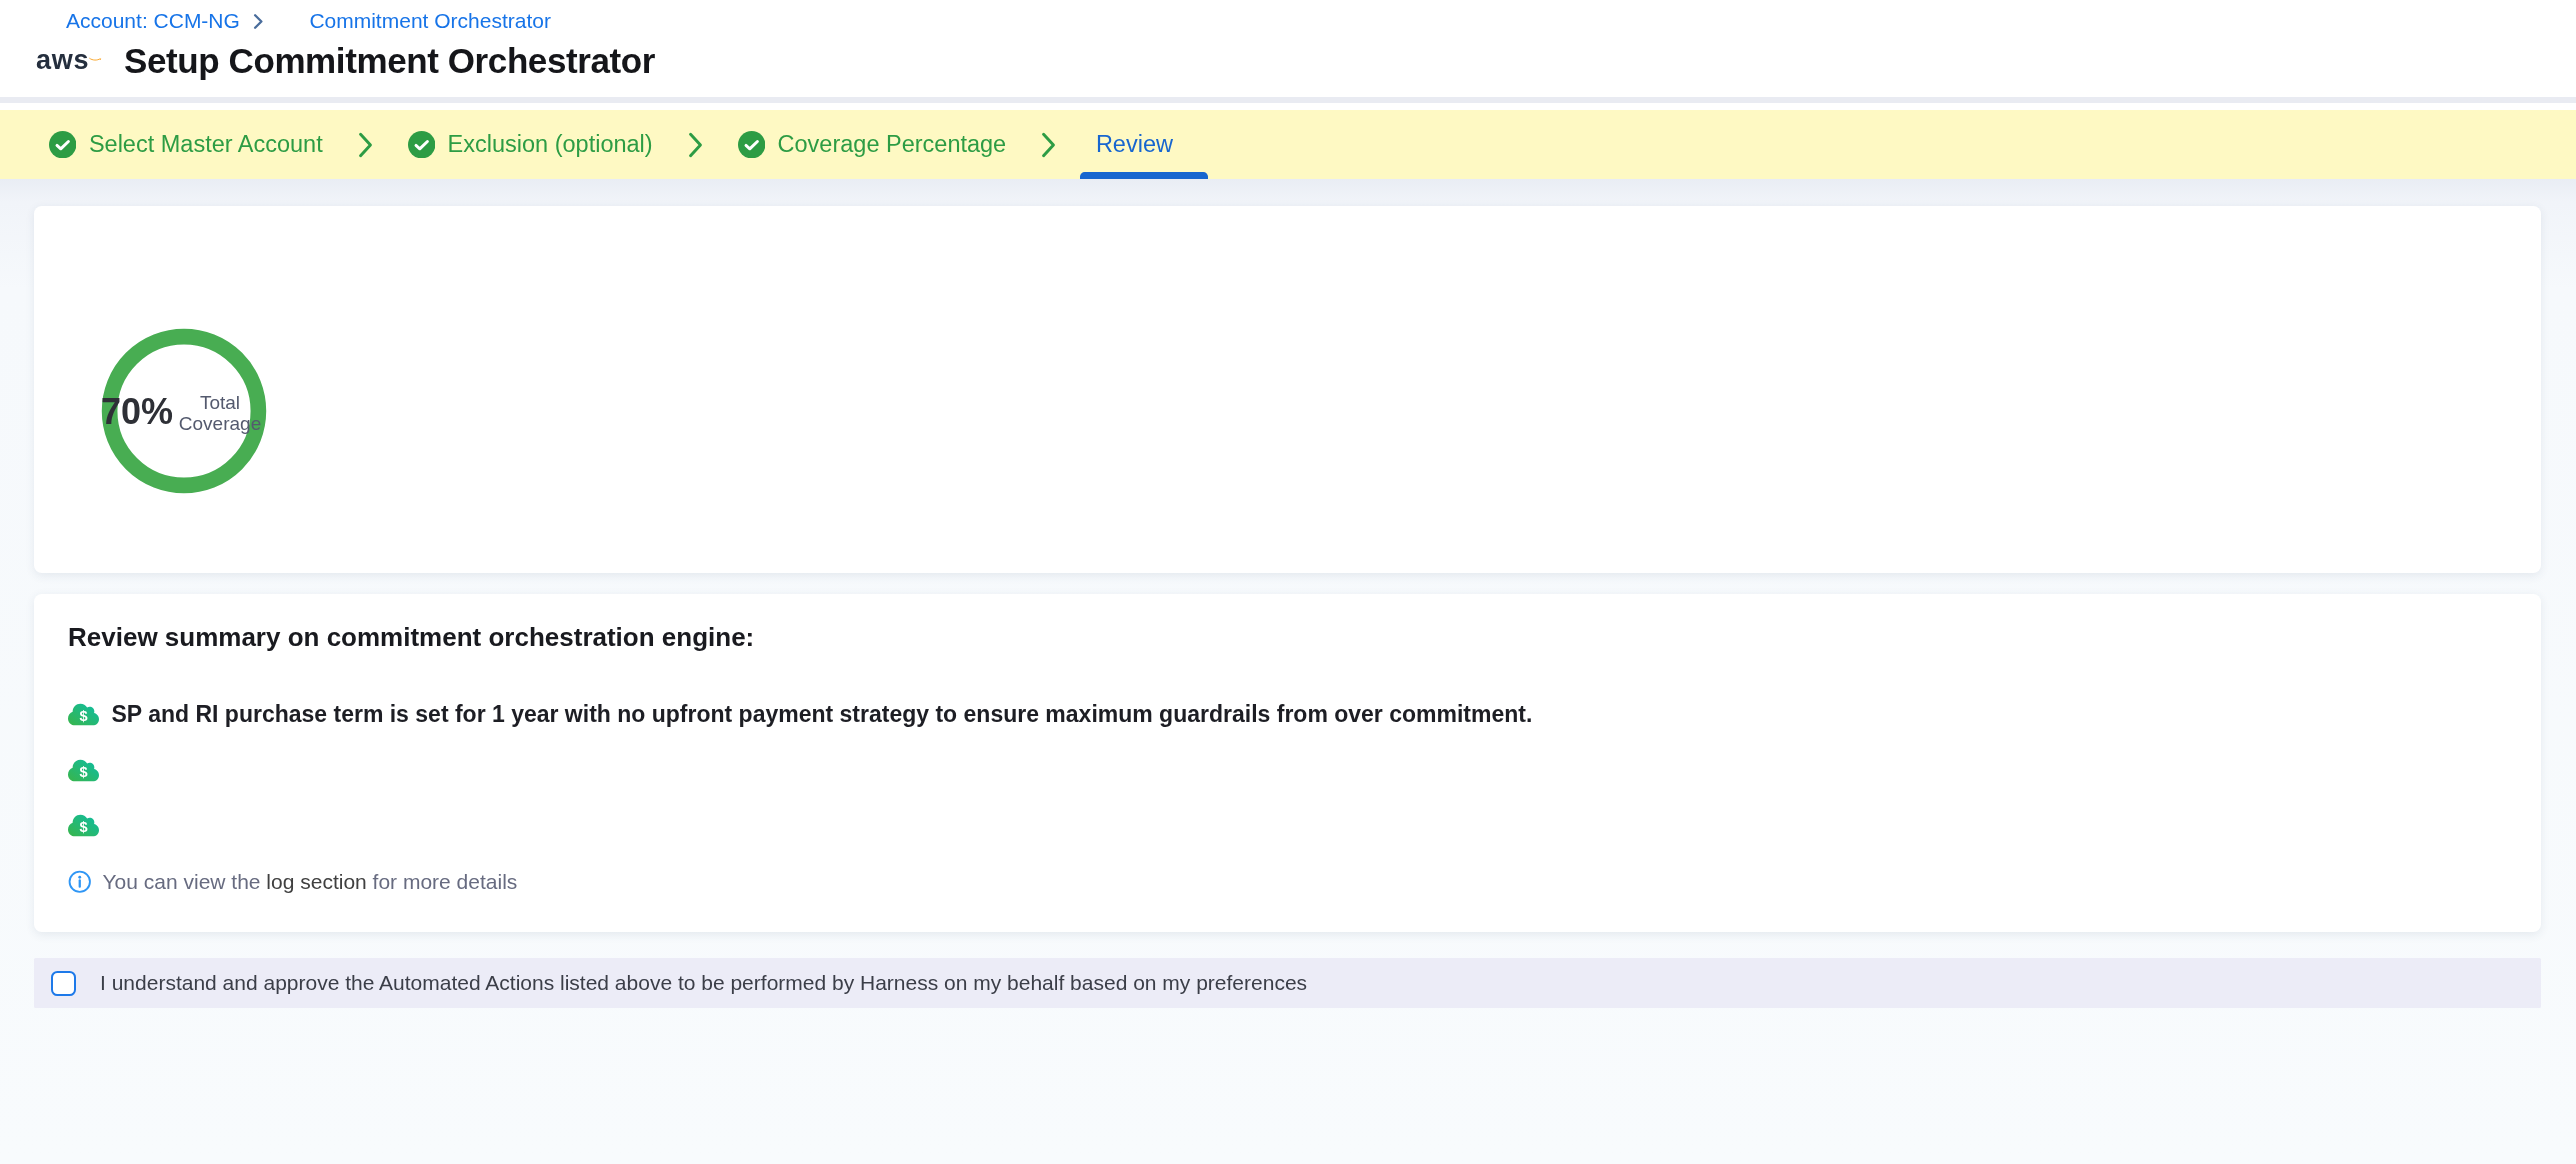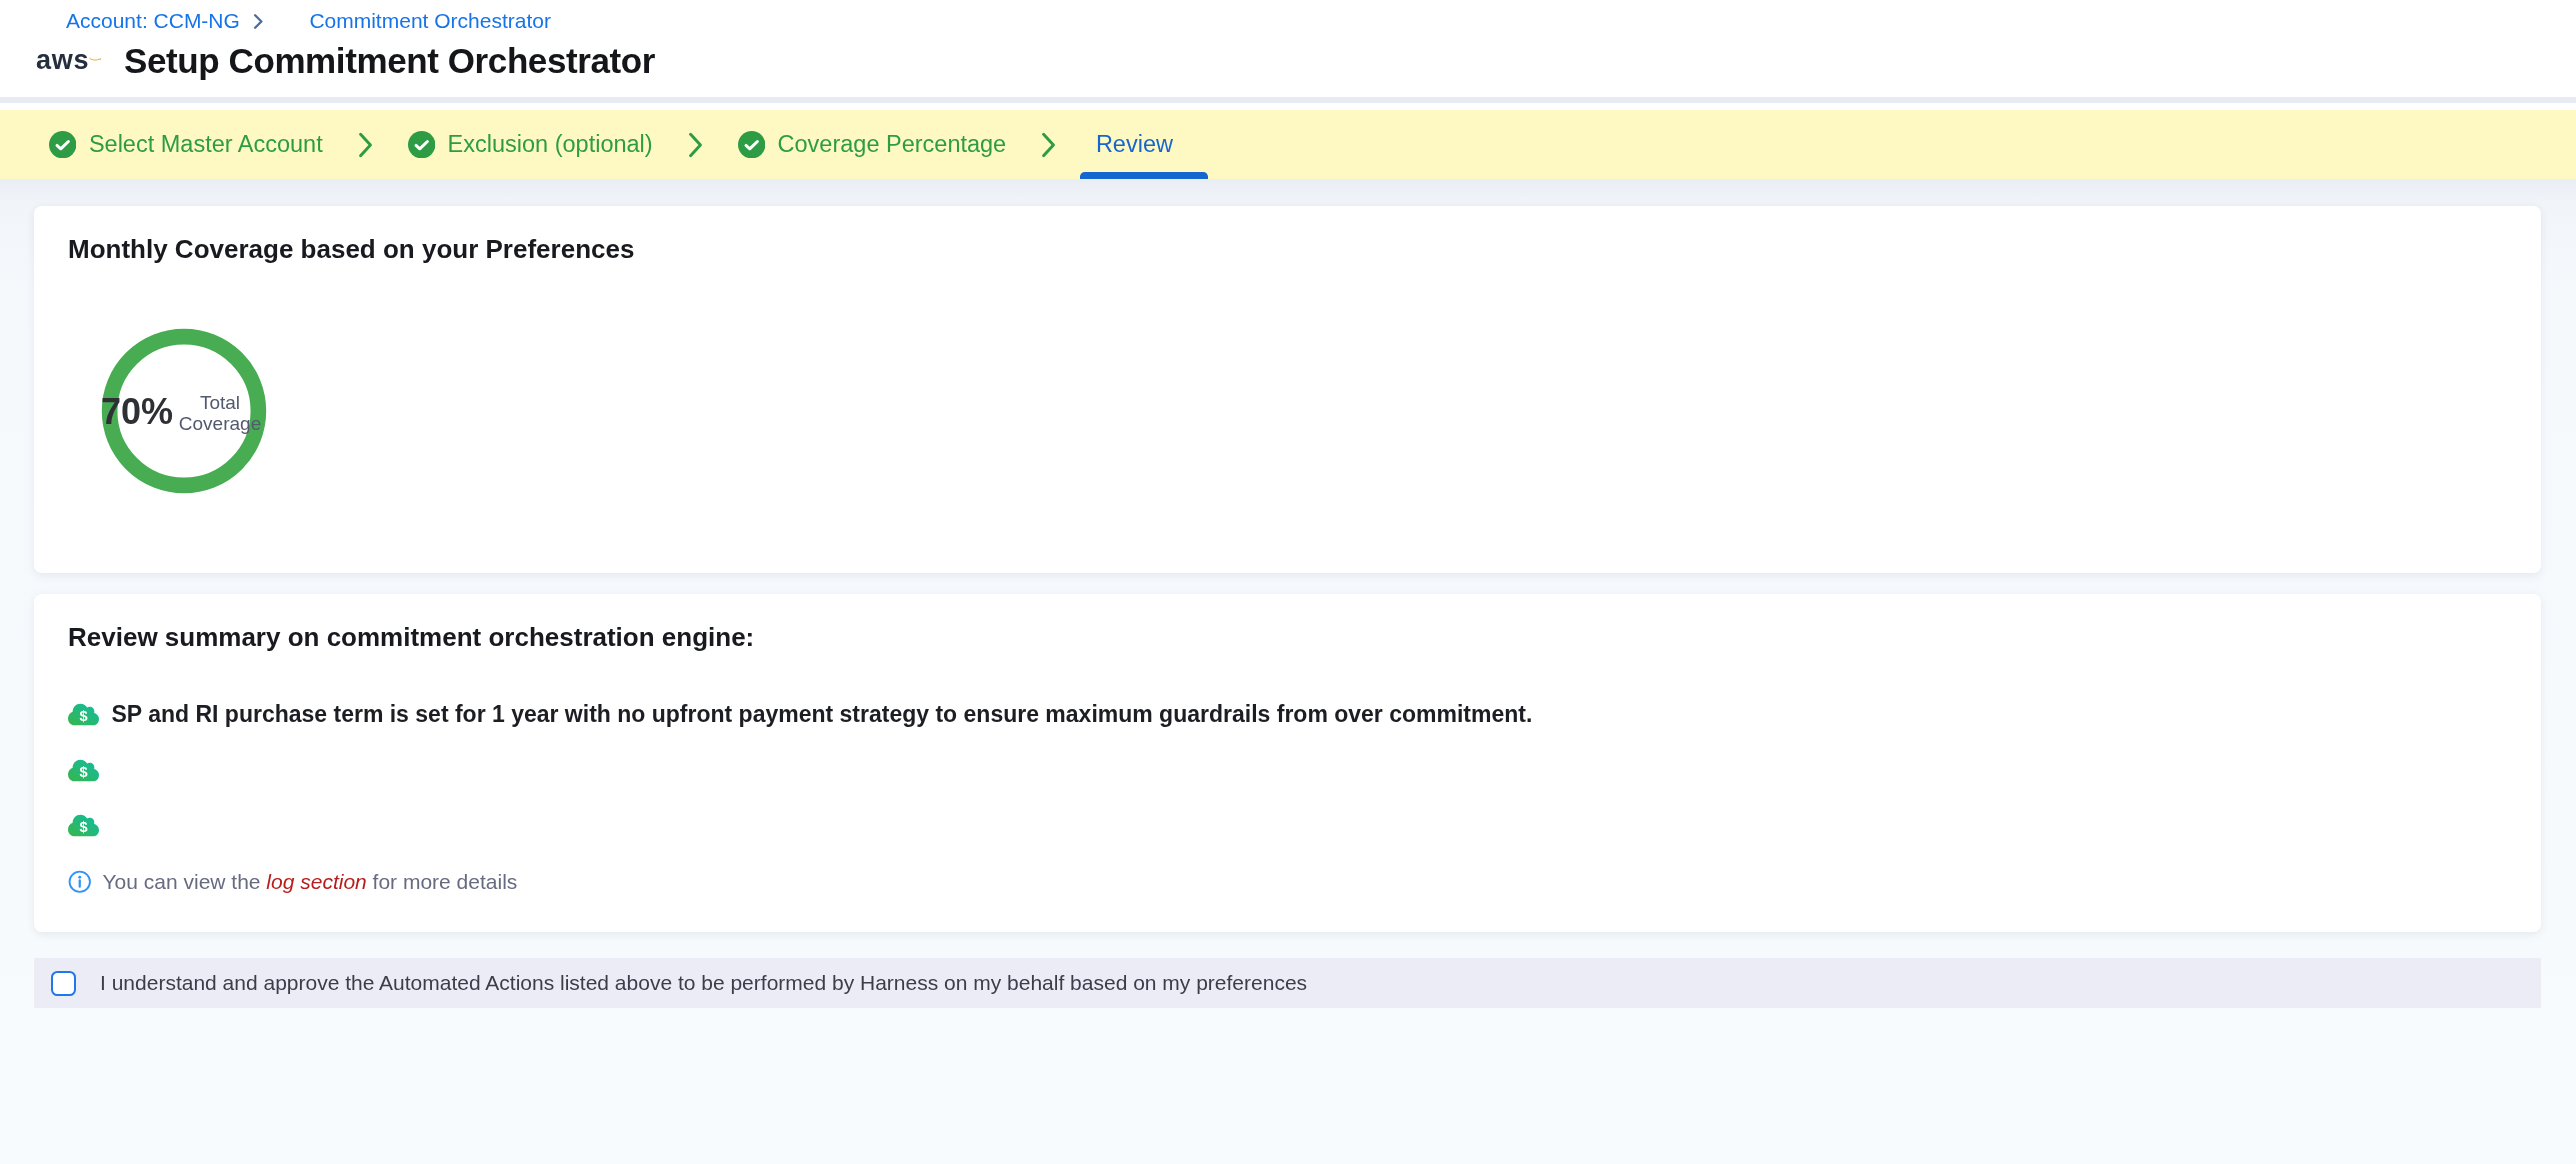--- a/index.html
+++ b/index.html
@@ -44,21 +44,21 @@
   .donut-label { width:107px; text-align:center; font-size:19px; line-height:21px; color:#545a6e; margin-top:4.7px; }
 
   .summary-card { top:415px; height:338px; }
   .bullet-list { position:absolute; left:34px; top:107px; right:34px; display:flex; flex-direction:column; gap:30px; }
   .bullet { display:flex; align-items:center; gap:12.5px; }
   .cloud-icon { width:31px; height:25px; flex:none; display:block; }
   .bullet-text { font-size:23px; font-weight:600; color:#1d1e24; }
   .info-row { position:absolute; left:34px; top:276px; display:flex; align-items:center; gap:11px; }
   .info-icon { width:23.5px; height:23.5px; display:block; }
   .info-text { font-size:21px; color:#676b80; }
-  .log-link { color:#b91c1c; font-weight:500; text-decoration:none; cursor:pointer;font-style:italic; }
+  .log-link { color:#404040; font-weight:500; text-decoration:none; cursor:pointer; }
 
   .approval-row { position:absolute; left:34px; top:779px; width:2507px; height:50px; background:#ececf7;
                   display:flex; align-items:center; gap:24px; padding-left:17px; border-radius:1.6px; }
   .checkbox { width:25px; height:25px; background:#fff; border:2.4px solid #1d79e9; border-radius:6.3px; cursor:pointer; flex:none; }
   .approval-label { font-size:21px; color:#3b3e48; }
 
   .svg-defs { position:absolute; width:0; height:0; overflow:hidden; }
 </style>
 </head>
 <body>
@@ -134,21 +134,20 @@
 
     <div class="step-review">
       <span class="step-label">Review</span>
       <span class="active-underline"></span>
     </div>
   </div>
 
   <div class="content">
 
     <section class="card coverage-card">
-      <h2 class="card-title">Monthly Coverage based on your Preferences</h2>
       <div class="donut-wrap">
         <svg width="166" height="166" viewBox="0 0 212 212">
           <circle cx="106" cy="106" r="95" fill="#ffffff" stroke-width="20" stroke="#48ad52"></circle>
         </svg>
         <div class="donut-center">
           <div class="donut-value">70%</div>
           <div class="donut-label">Total Coverage</div>
         </div>
       </div>
     </section>

